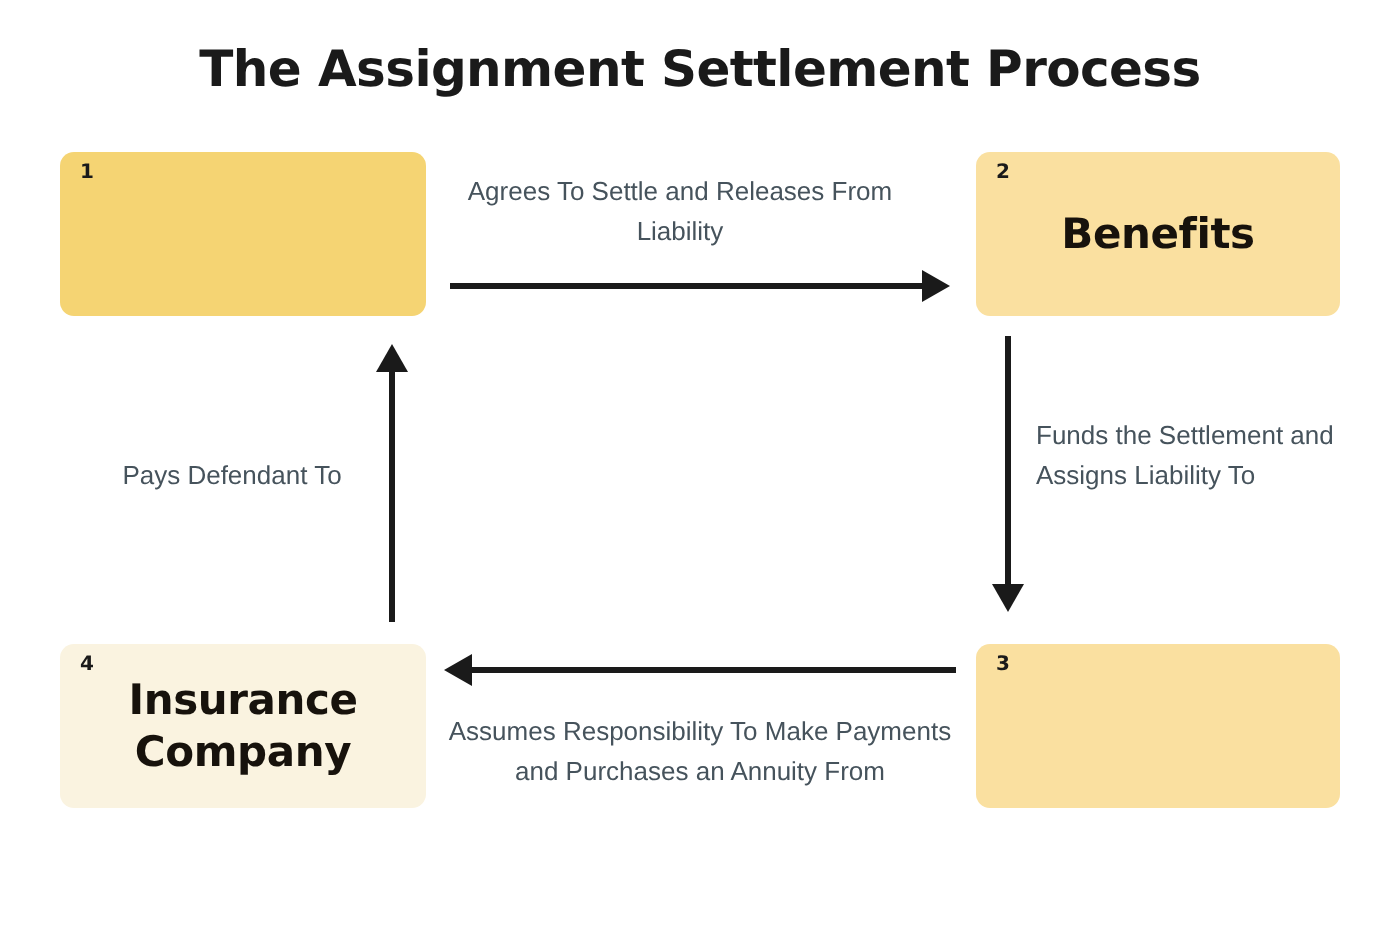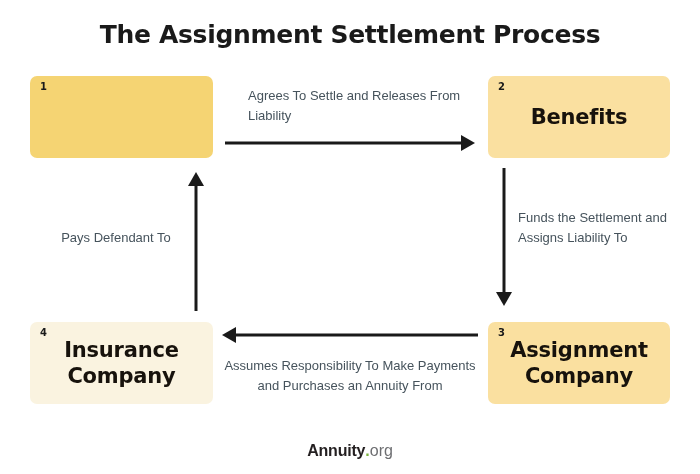--- a/index.html
+++ b/index.html
@@ -49,21 +49,21 @@
   #box-insurance  {left:30px; top:322px; width:183px;height:82px;background:#FAF3E0;}
 
   
   .conn-label{
     position:absolute;
     color:#46535c;
     font-size:13px;
     line-height:1.55;
     font-family:"Liberation Sans", sans-serif;
   }
-  #label-top    {left:248px;top:86px;  width:240px;text-align:left;}
+  #label-top    {left:220px;top:86px;  width:240px;text-align:center;}
   #label-right  {left:518px;top:208px; width:165px;text-align:left;}
   #label-bottom {left:214px;top:356px; width:272px;text-align:center;}
   #label-left   {left:36px; top:228px; width:160px;text-align:center;}
 
   
   .arrow{position:absolute;}
   .arrow svg{display:block;}
 
   
   .footer{
@@ -88,21 +88,20 @@
     <span class="num">1</span>
   </div>
 
   <div class="box" id="box-defendant" style="background: rgb(250, 224, 160);">
     <span class="num">2</span>
     <span class="blabel">Benefits</span>
   </div>
 
   <div class="box" id="box-assignment" style="background: rgb(250, 224, 160);">
     <span class="num">3</span>
-    <span class="blabel">Assignment Company</span>
   </div>
 
   <div class="box" id="box-insurance" style="background: rgb(250, 243, 224);">
     <span class="num">4</span>
     <span class="blabel">Insurance Company</span>
   </div>
 
   <div class="arrow" id="arrow-top" style="left:225px;top:133px;">
     <svg width="250" height="20" viewBox="0 0 250 20">
       <line x1="0" y1="10" x2="236" y2="10" stroke="#1a1a1a" stroke-width="3"></line>
@@ -129,17 +128,14 @@
       <line x1="10" y1="14" x2="10" y2="139" stroke="#1a1a1a" stroke-width="3"></line>
       <path d="M2,14 L18,14 L10,0 Z" fill="#1a1a1a"></path>
     </svg>
   </div>
 
   <div class="conn-label" id="label-top">Agrees To Settle and Releases From Liability</div>
   <div class="conn-label" id="label-bottom">Assumes Responsibility To Make Payments and Purchases an Annuity From</div>
   <div class="conn-label" id="label-right">Funds the Settlement and Assigns Liability To</div>
   <div class="conn-label" id="label-left">Pays Defendant To</div>
 
-  <div class="footer">
-    <span class="brand">Annuity</span><span class="dot">.</span><span class="tld">org</span>
-  </div>
 
 </div>
 
 </body></html>

